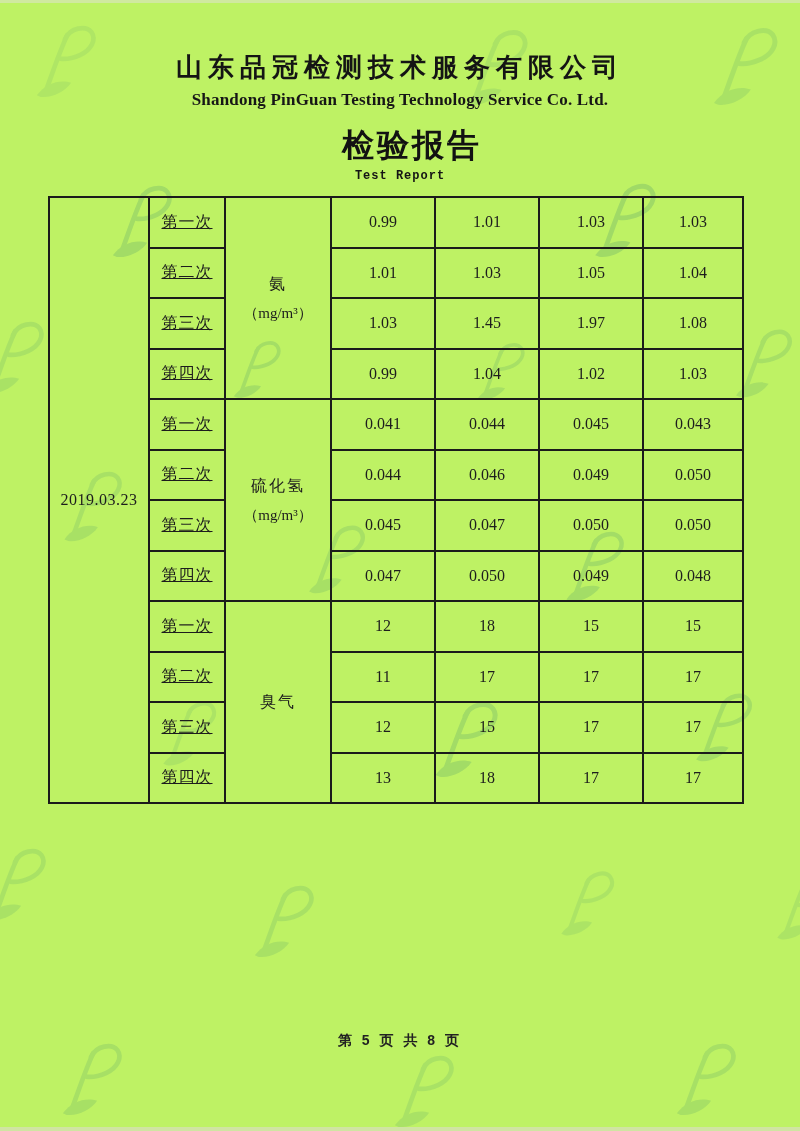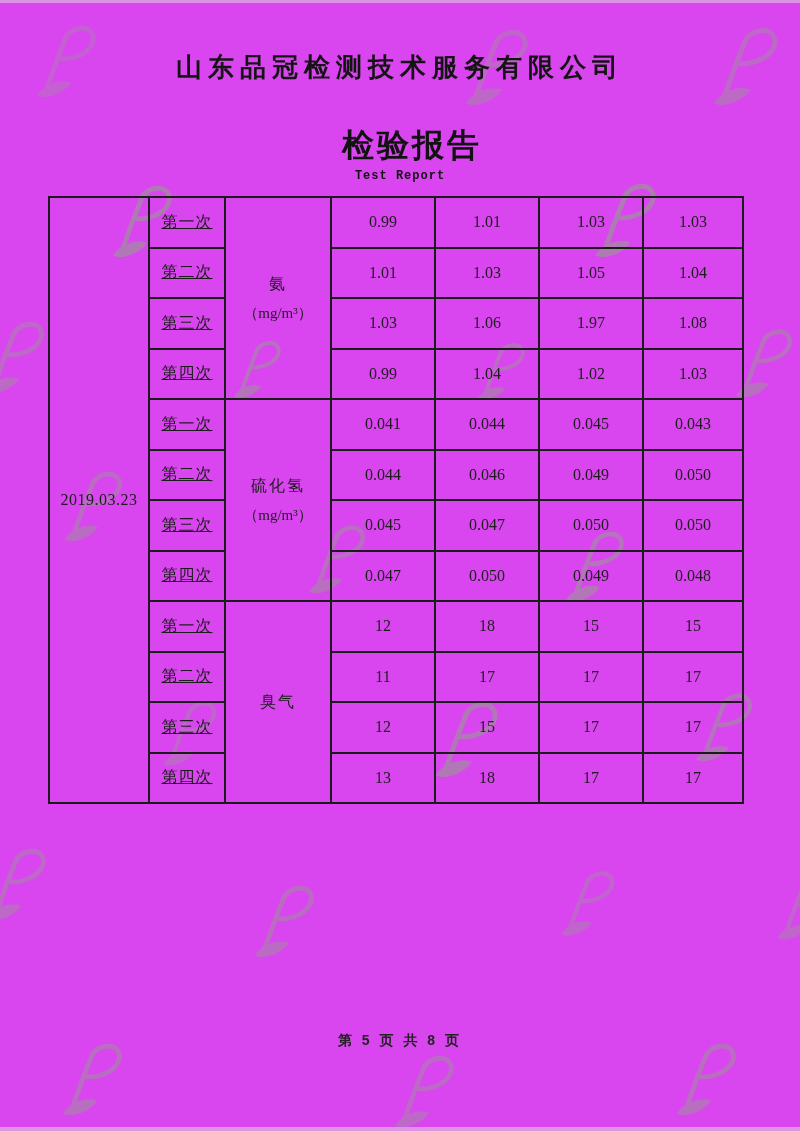--- a/index.html
+++ b/index.html
@@ -1,20 +1,20 @@
 <!DOCTYPE html>
 <html><head>
 <meta charset="utf-8">
 <style>
   html, body { margin: 0; padding: 0; background: #ffffff; }
   .page {
     position: relative;
     width: 800px;
     height: 1131px;
-    background: #d946ef;
+    background: #bef264;
     overflow: hidden;
     font-family: "Liberation Serif", "DejaVu Serif", serif;
     color: #1c1c1c;
   }
   .scan-edge-top {
     position: absolute; left: 0; top: 0; width: 100%; height: 3px;
     background: #e2e0dc; opacity: .5;
   }
   .scan-edge-bottom {
     position: absolute; left: 0; bottom: 0; width: 100%; height: 4px;
@@ -161,20 +161,21 @@
       <use href="#pg-logo"></use>
     </svg>
   <svg class="wm" style="left:380px; top:1052px; width:78px; height:78px; opacity:.30">
       <use href="#pg-logo"></use>
     </svg>
   <svg class="wm" style="left:662px; top:1040px; width:78px; height:78px; opacity:.34">
       <use href="#pg-logo"></use>
     </svg>
 
   <div class="company-zh">山东品冠检测技术服务有限公司</div>
+  <div class="company-en">Shandong PinGuan Testing Technology Service Co. Ltd.</div>
   <div class="title-zh">检验报告</div>
   <div class="title-en">Test Report</div>
 
   <table class="report">
     <colgroup>
       <col style="width:100px">
         <col style="width:76px">
         <col style="width:106px">
       <col style="width:104px">
         <col style="width:104px">
@@ -197,21 +198,21 @@
       <tr>
         <td class="c-trial">第二次</td>
         <td class="c-val">1.01</td>
         <td class="c-val">1.03</td>
         <td class="c-val">1.05</td>
         <td class="c-val">1.04</td>
       </tr>
       <tr>
         <td class="c-trial">第三次</td>
         <td class="c-val">1.03</td>
-        <td class="c-val">1.06</td>
+        <td class="c-val">1.45</td>
         <td class="c-val">1.97</td>
         <td class="c-val">1.08</td>
       </tr>
       <tr>
         <td class="c-trial">第四次</td>
         <td class="c-val">0.99</td>
         <td class="c-val">1.04</td>
         <td class="c-val">1.02</td>
         <td class="c-val">1.03</td>
       </tr>

